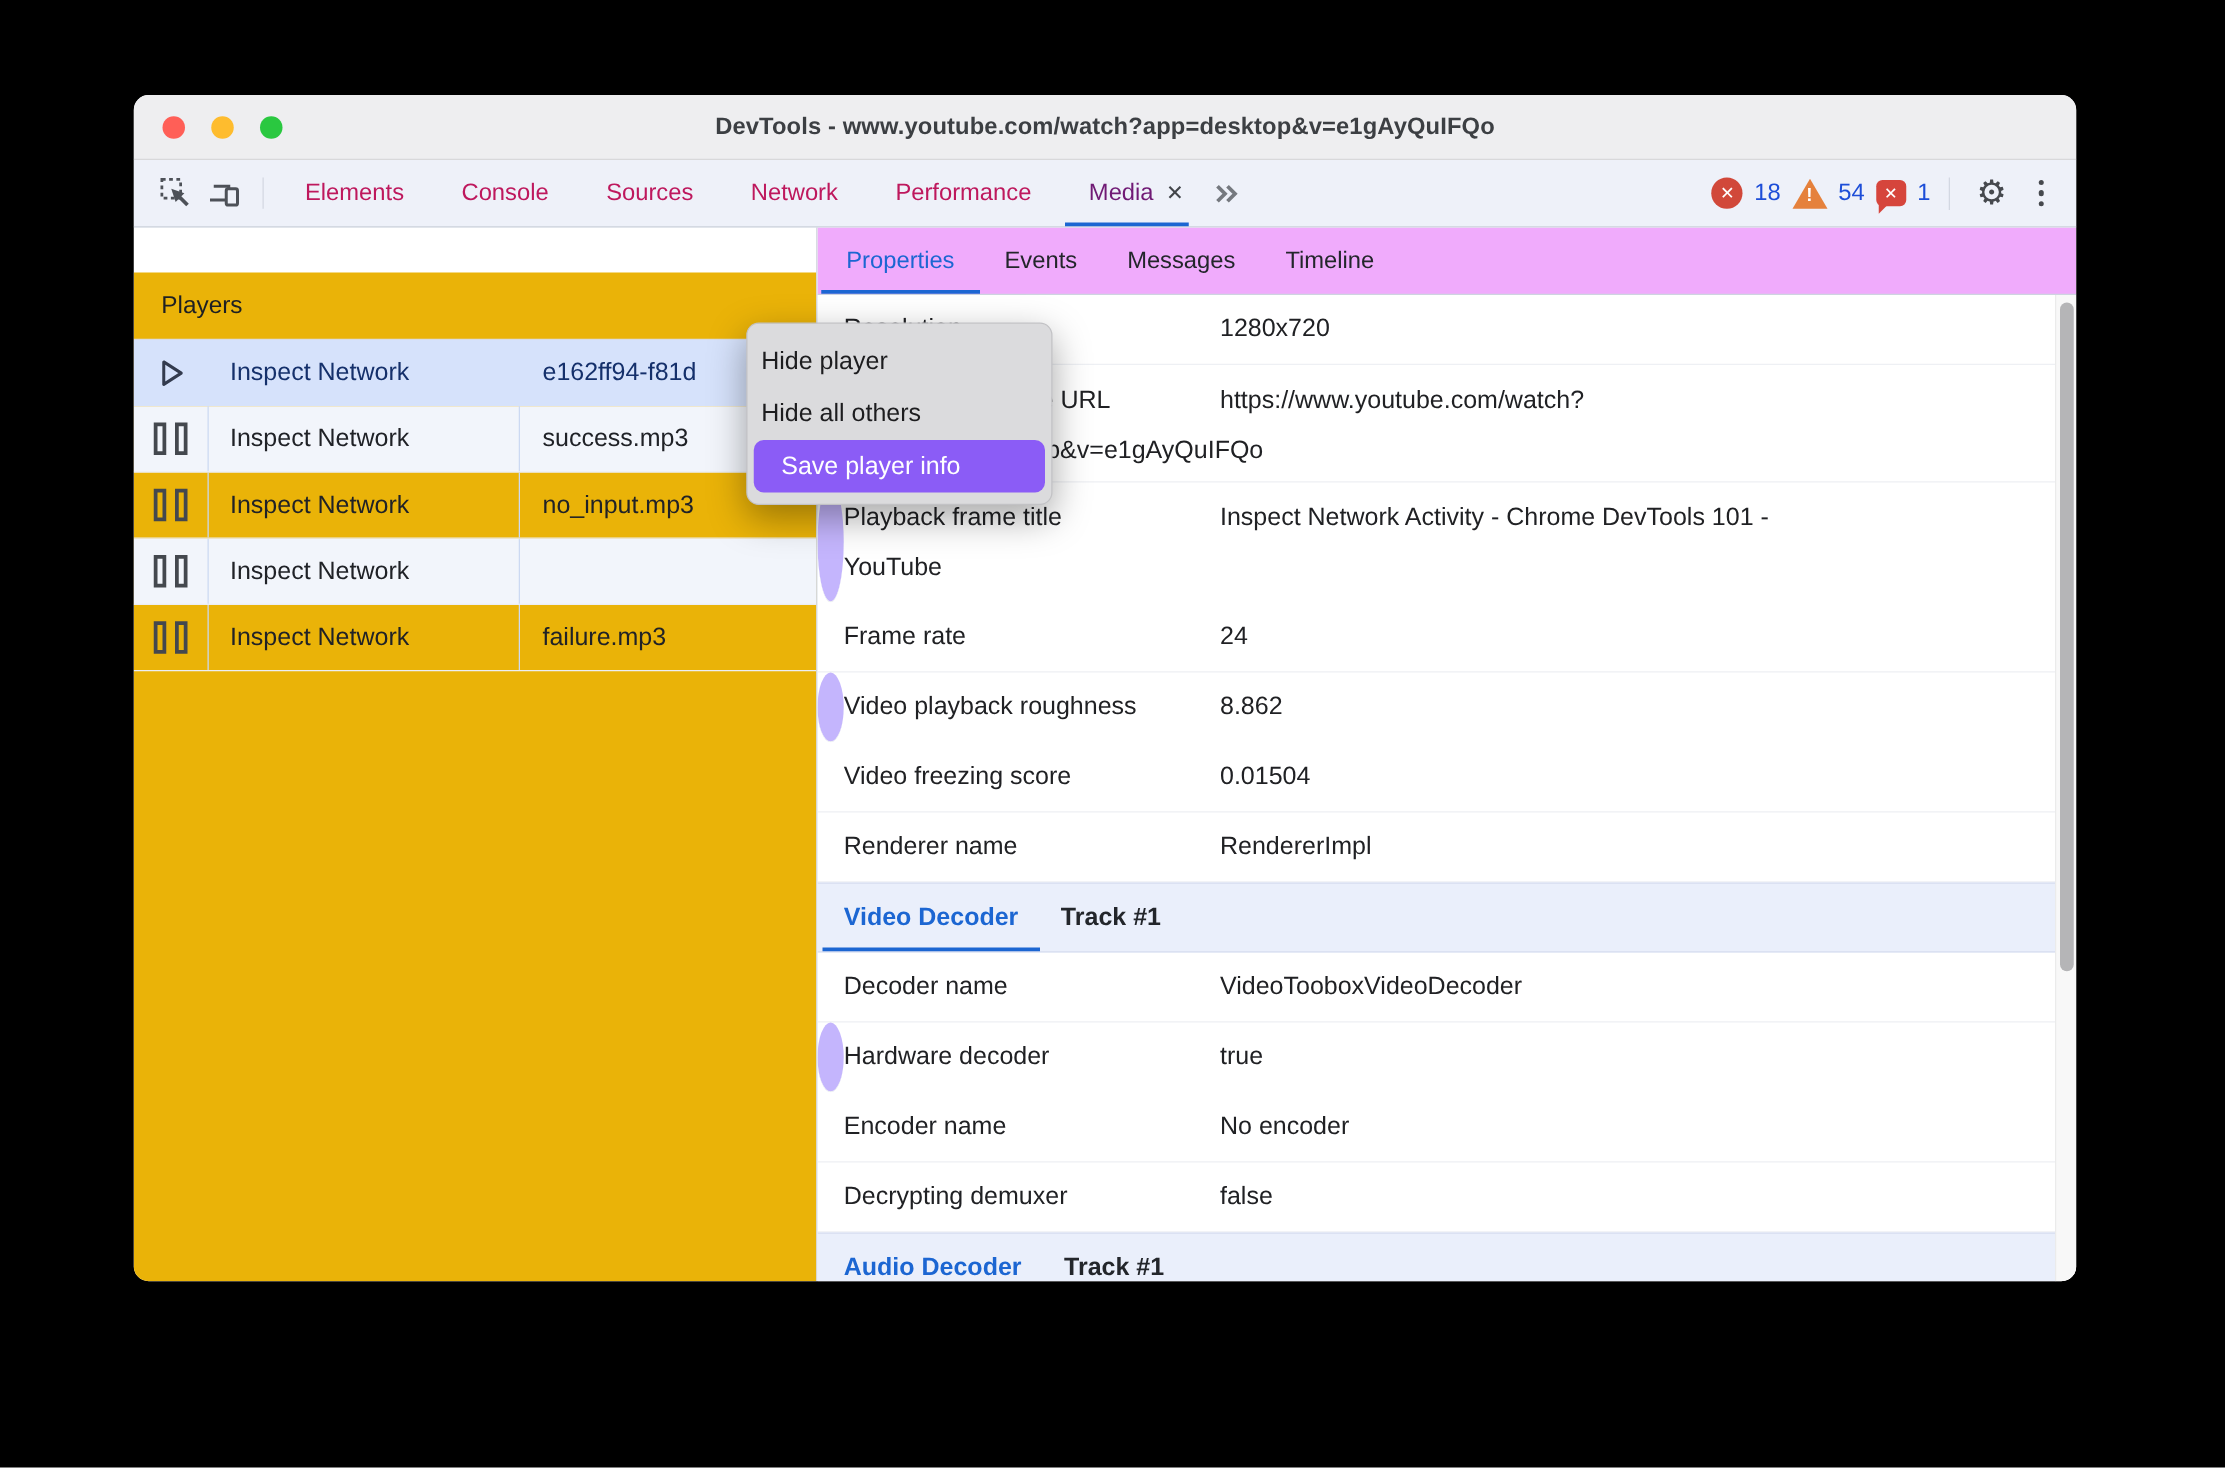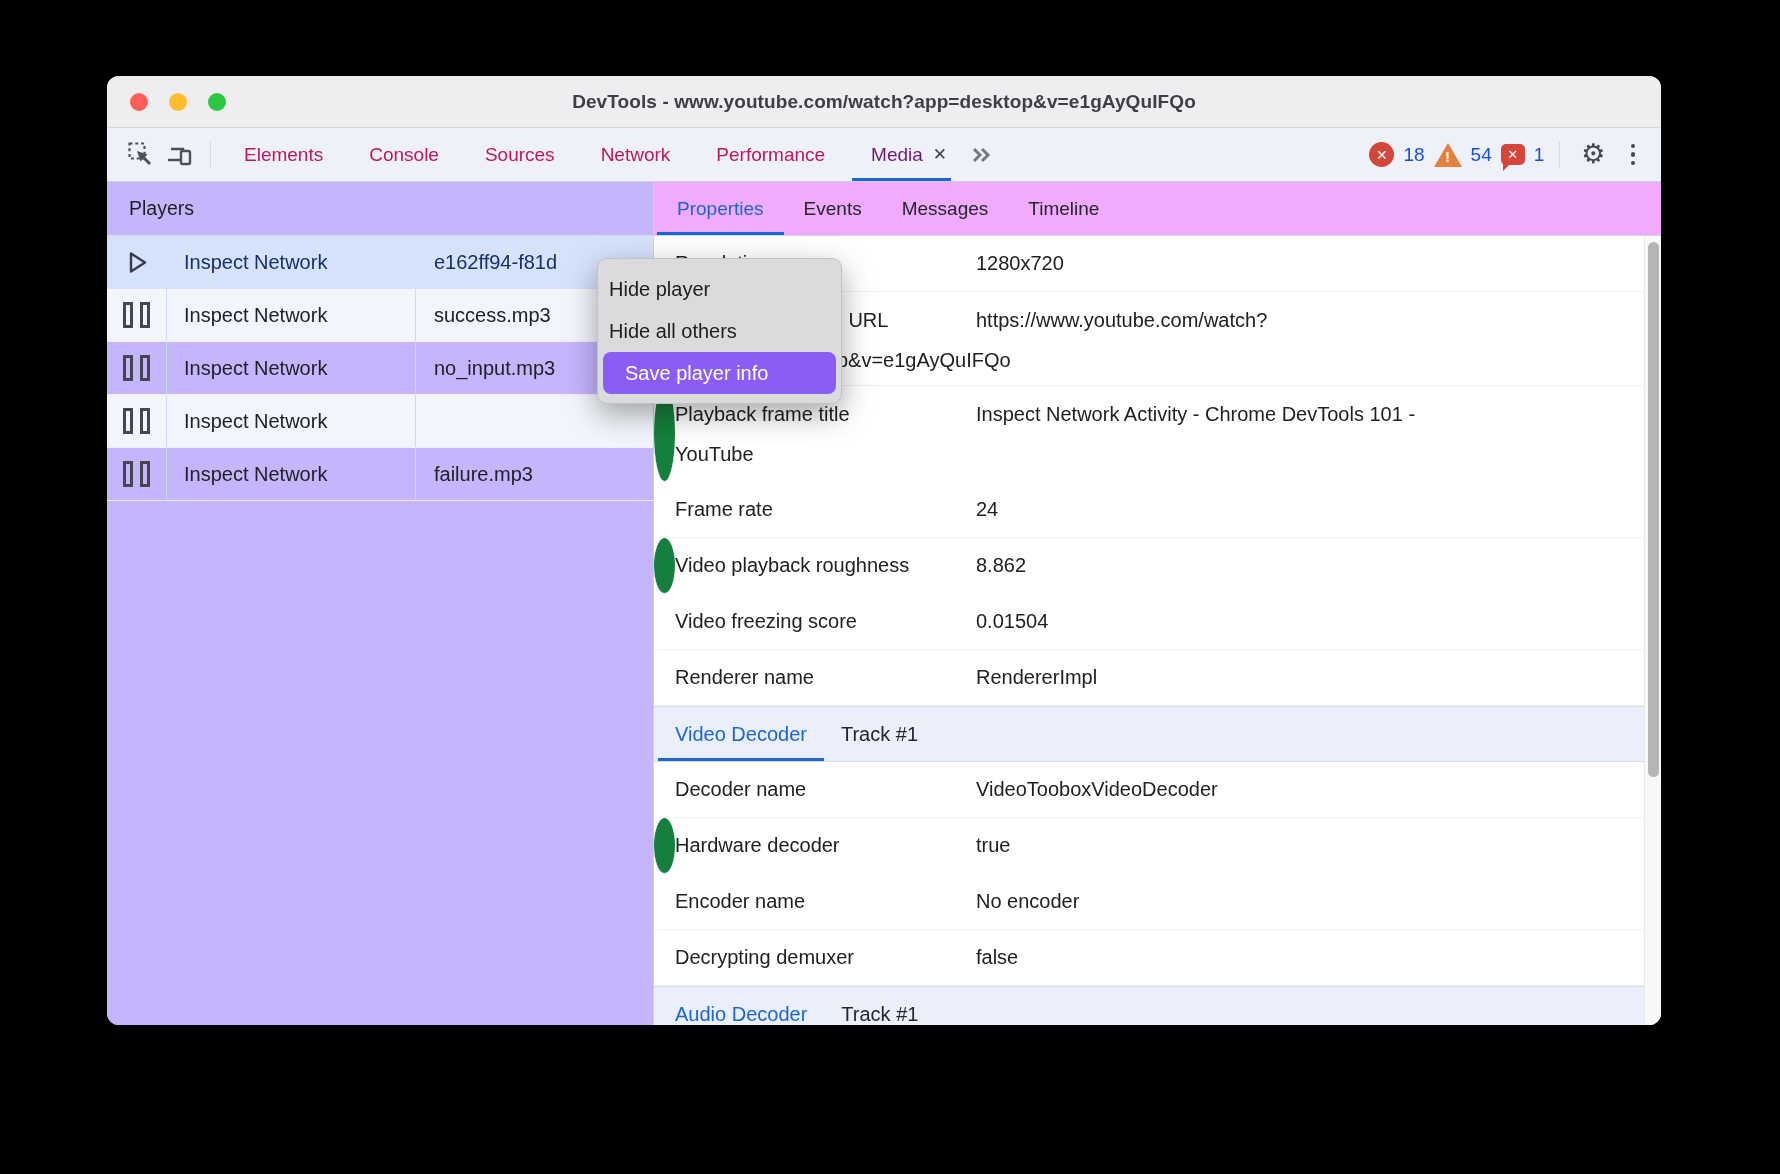--- a/index.html
+++ b/index.html
@@ -46,21 +46,21 @@
   .issue-badge::after { content:""; position:absolute; left:2px; bottom:-6px;
                         border-left:7px solid #d6453c; border-bottom:7px solid transparent; }
   .gear { font-size:27px; color:#46494e; line-height:1; display:flex; align-items:center; padding:0 6px; }
   .dots { display:flex; flex-direction:column; gap:4px; padding:0 10px; }
   .dots i { width:4.5px; height:4.5px; border-radius:50%; background:#46494e; }
 
   
   .main { display:flex; height:843px; }
 
   
-  .players-panel { width:546px; flex:none; background:#c4b5fd; }
+  .players-panel { width:546px; flex:none; background:#eab308;margin-top:36px; }
   .players-header { height:54px; display:flex; align-items:center; padding-left:22px;
                     font-size:19.5px; color:#1d2023; border-bottom:1px solid #dadce2; }
   .player-row { height:53px; display:flex; align-items:stretch; font-size:20px; color:#202227; }
   .player-row .cell-icon { width:60px; flex:none; display:flex; align-items:center; justify-content:center; }
   .player-row .cell-name { width:249px; flex:none; display:flex; align-items:center; padding-left:17px; }
   .player-row .cell-src { flex:1; display:flex; align-items:center; padding-left:18px; overflow:hidden; white-space:nowrap; }
   .player-row:not(.selected) { border-bottom:1px solid #eceef3; }
   .player-row:not(.selected) .cell-icon,
   .player-row:not(.selected) .cell-name { border-right:1px solid #ccd9f2; }
   .player-row.alt { background:#f2f5fb; }
@@ -72,31 +72,31 @@
   .props-panel { flex:1; border-left:1px solid #ccd1d9; display:flex; flex-direction:column; overflow:hidden; }
   .props-tabs { height:54px; flex:none; background:#f0abfc; border-bottom:1px solid #ced4e0;
                 display:flex; align-items:stretch; padding-left:3px; }
   .ptab { display:flex; align-items:center; padding:0 20px; font-size:19px; color:#23262b; position:relative; }
   .ptab.active { color:#1c66d2; }
   .ptab.active::after { content:""; position:absolute; left:0; right:0; bottom:0; height:3px; background:#1c66d2; }
   .props-body { position:relative; flex:1; background:#fff; }
   .rows { margin-right:17px; }
   .prop-row { display:flex; align-items:center; height:56px; padding-left:21px; font-size:20px; color:#202124;
               border-bottom:1px solid #eef0f4; }
-  .prop-row.light { background:#15803d; }
+  .prop-row.light { background:#c4b5fd; }
   .prop-label { width:301px; flex:none; }
   .prop-row.two-line { display:block; height:96px; padding-top:8px; line-height:40px; border-bottom:1px solid #eef0f4; }
   .prop-row.two-line .line1 { white-space:nowrap; }
   .prop-row.two-line .prop-label { display:inline-block; vertical-align:top; }
   .prop-row.url-row { height:94px; }
   .url-row .prop-label { text-indent:30px; }
   .url-row .line2 { text-indent:58px; }
   .section-header { height:56px; background:#eaeffb; border-top:1px solid #d6ddf0; border-bottom:1px solid #d6ddf0;
                     display:flex; align-items:stretch; padding-left:4px; font-size:20px; }
-  .sec-tab { display:flex; align-items:center; padding:0 17px; color:#23262b; position:relative; }
+  .sec-tab { display:flex; align-items:center; padding:0 17px; color:#23262b; position:relative;font-weight:bold; }
   .sec-tab.active { color:#1c66d2; }
   .sec-tab.active::after { content:""; position:absolute; left:0; right:0; bottom:0; height:3px; background:#1c66d2; }
   .scroll-track { position:absolute; top:0; right:0; bottom:0; width:17px; background:#f8f8f8; border-left:1px solid #ebebeb; }
   .scroll-thumb { position:absolute; top:6px; left:3px; width:11px; height:535px; border-radius:6px; background:#b5b5b7; }
 
   
   .context-menu { position:absolute; left:490px; top:182px; width:245px; background:#dbdbdd;
                   border:1px solid #c2c2c5; border-radius:10px; padding:9px 0;
                   box-shadow:0 10px 30px rgba(0,0,0,.35); z-index:50; }
   .menu-item { height:42px; display:flex; align-items:center; padding-left:11px; font-size:20px; color:#1d1d1f; }

